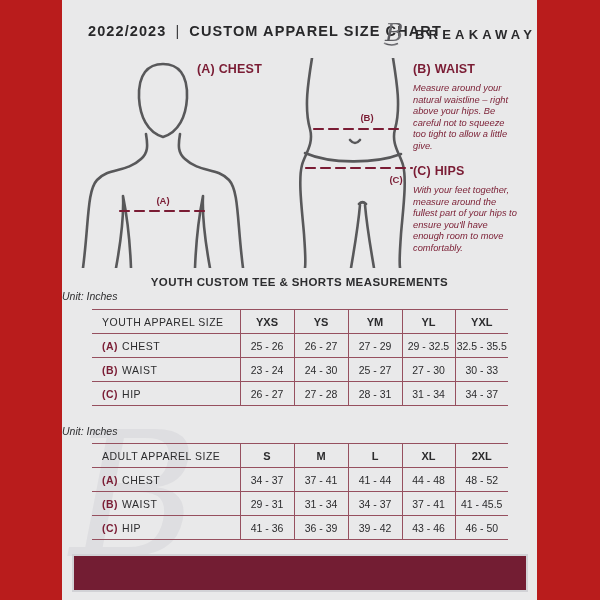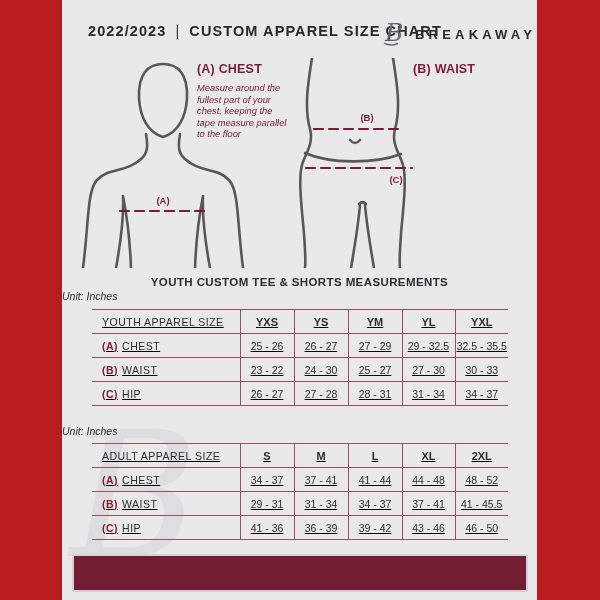--- a/index.html
+++ b/index.html
@@ -26,21 +26,21 @@
   .instr{position:absolute;width:96px;}
   .instr h3{margin:0 0 7px 0;font-size:12.5px;font-weight:bold;color:#7a1c34;letter-spacing:.2px;white-space:nowrap;}
   .instr p{margin:0;font-size:9.3px;font-style:italic;color:#7d2338;line-height:1.24;}
 
   
   .tbl-title{position:absolute;left:0;width:475px;text-align:center;font-size:11.5px;
              font-weight:bold;color:#2d2d2f;letter-spacing:.4px;}
   .tbl-unit{position:absolute;left:0;width:475px;text-align:left;font-size:10.5px;
             font-style:italic;color:#2d2d2f;}
   .size-table{position:absolute;left:30px;width:416px;border-collapse:collapse;
-              table-layout:fixed;z-index:2;background:transparent;text-decoration:underline;}
+              table-layout:fixed;z-index:2;background:transparent;}
   .size-table th,.size-table td{border-top:1px solid #96505f;height:23px;padding:0;
               text-align:center;font-size:10.5px;color:#2c2c2e;background:transparent;}
   .size-table tbody tr:last-child th,.size-table tbody tr:last-child td{border-bottom:1px solid #96505f;}
   .size-table th:not(:first-child),.size-table td:not(:first-child){border-left:1px solid #96505f;}
   .size-table .label-cell{text-align:left;padding-left:10px;letter-spacing:.5px;}
   .size-table thead th{font-weight:bold;font-size:11px;}
   .size-table thead .label-cell{font-weight:normal;font-size:10.5px;}
   .size-table .key{color:#7a1c34;font-weight:bold;margin-right:4px;}
 
   
@@ -80,39 +80,41 @@
       <path class="outline" d="M66 78 C 68 90, 68 97, 61 103 C 46 117, 29 111, 17 124 C 7 135, 9 165, 3 212"></path>
       <path class="outline" d="M100 78 C 98 90, 98 97, 105 103 C 120 117, 137 111, 149 124 C 159 135, 157 165, 163 212"></path>
       <path class="outline" d="M43 140 C 44 162, 40 190, 36 212 M43 140 C 47 160, 50 186, 51 212"></path>
       <path class="outline" d="M123 140 C 122 162, 126 190, 130 212 M123 140 C 119 160, 116 186, 115 212"></path>
       <line class="dash" x1="40" y1="155" x2="127" y2="155"></line>
       <text x="83" y="148" text-anchor="middle">(A)</text>
     </svg>
 
     <div class="instr" style="left:135px;top:62px;">
       <h3>(A) CHEST</h3>
-      <p>Measure around the fullest part of your chest, keeping the tape measure parallel to the floor</p>
     </div>
 
     <svg class="fig" style="left:228px;top:58px;" width="125" height="210" viewBox="0 0 125 210">
       <path class="outline" d="M22 0 C 18 25, 14 50, 20 71 C 24 86, 15 96, 12 107 C 8 122, 12 152, 14 176 C 15 192, 16 202, 15 210"></path>
       <path class="outline" d="M103 0 C 107 25, 111 50, 105 71 C 101 86, 110 96, 113 107 C 117 122, 113 152, 111 176 C 110 192, 109 202, 110 210"></path>
       <path class="outline" d="M60 82 Q 65 88, 70 82" stroke-width="2.2"></path>
       <path class="outline" d="M15 95 C 40 106, 85 106, 111 96" stroke-width="2"></path>
       <path class="outline" d="M69 146 Q 72.5 142.5, 76 146 M70 147 C 68 170, 64 192, 61 210 M75 147 C 77 170, 81 192, 84 210" stroke-width="2.2"></path>
       <line class="dash" x1="24" y1="71" x2="108" y2="71"></line>
       <text x="77" y="63" text-anchor="middle">(B)</text>
       <line class="dash" x1="16" y1="110" x2="122" y2="110"></line>
       <text x="106" y="125" text-anchor="middle">(C)</text>
     </svg>
 
     <div class="instr" style="left:351px;top:62px;width:102px;">
       <h3>(B) WAIST</h3>
+      <p>Measure around your natural waistline – right above your hips. Be careful not to squeeze too tight to allow a little give.</p>
     </div>
     <div class="instr" style="left:351px;top:164px;width:104px;">
+      <h3>(C) HIPS</h3>
+      <p>With your feet together, measure around the fullest part of your hips to ensure you'll have enough room to move comfortably.</p>
     </div>
 
     <div class="watermark">B</div>
 
     <div class="tbl-title" style="top:276px;">YOUTH CUSTOM TEE &amp; SHORTS MEASUREMENTS</div>
     <div class="tbl-unit" style="top:290px;">Unit: Inches</div>
 
     <table class="size-table" style="top:309px;">
       <colgroup>
           <col style="width:148px">
@@ -136,21 +138,21 @@
         <tr>
           <td class="label-cell"><span class="key">(A)</span><span>CHEST</span></td>
           <td>25 - 26</td>
           <td>26 - 27</td>
           <td>27 - 29</td>
           <td>29 - 32.5</td>
           <td>32.5 - 35.5</td>
         </tr>
         <tr>
           <td class="label-cell"><span class="key">(B)</span><span>WAIST</span></td>
-          <td>23 - 22</td>
+          <td>23 - 24</td>
           <td>24 - 30</td>
           <td>25 - 27</td>
           <td>27 - 30</td>
           <td>30 - 33</td>
         </tr>
         <tr>
           <td class="label-cell"><span class="key">(C)</span><span>HIP</span></td>
           <td>26 - 27</td>
           <td>27 - 28</td>
           <td>28 - 31</td>

